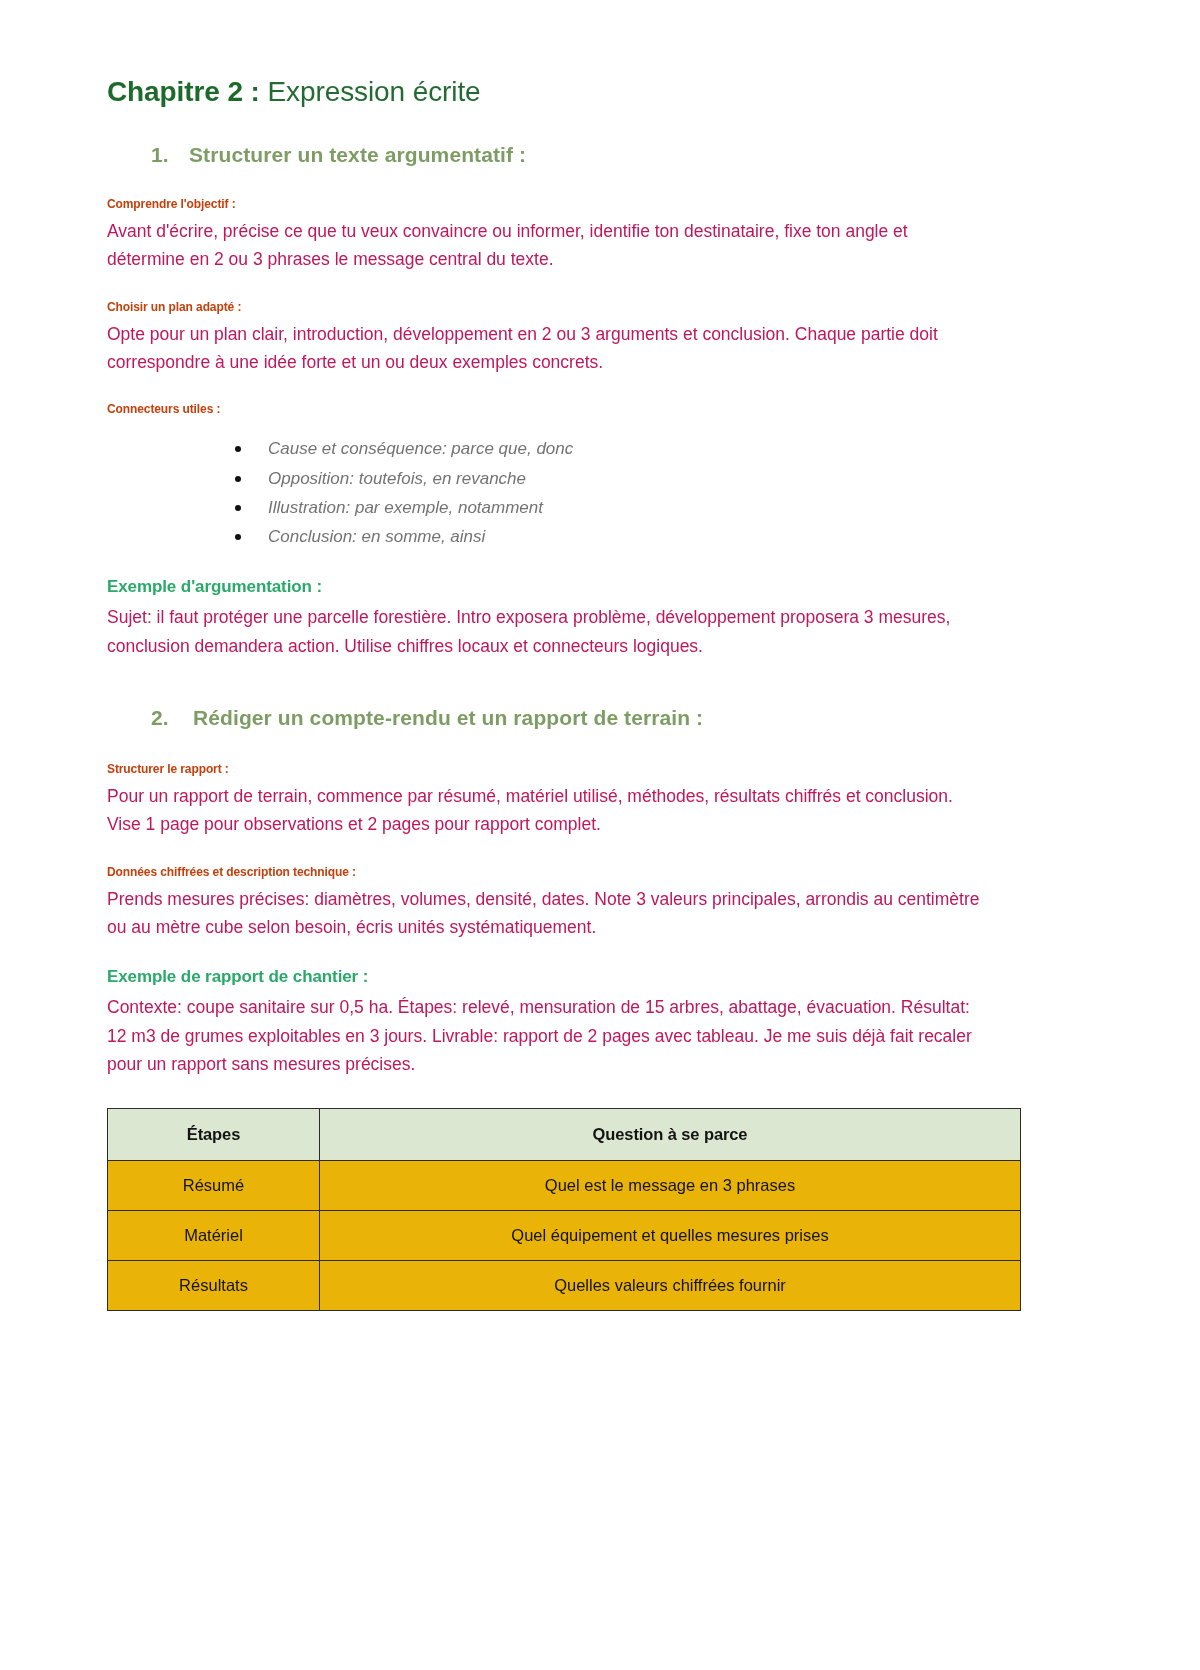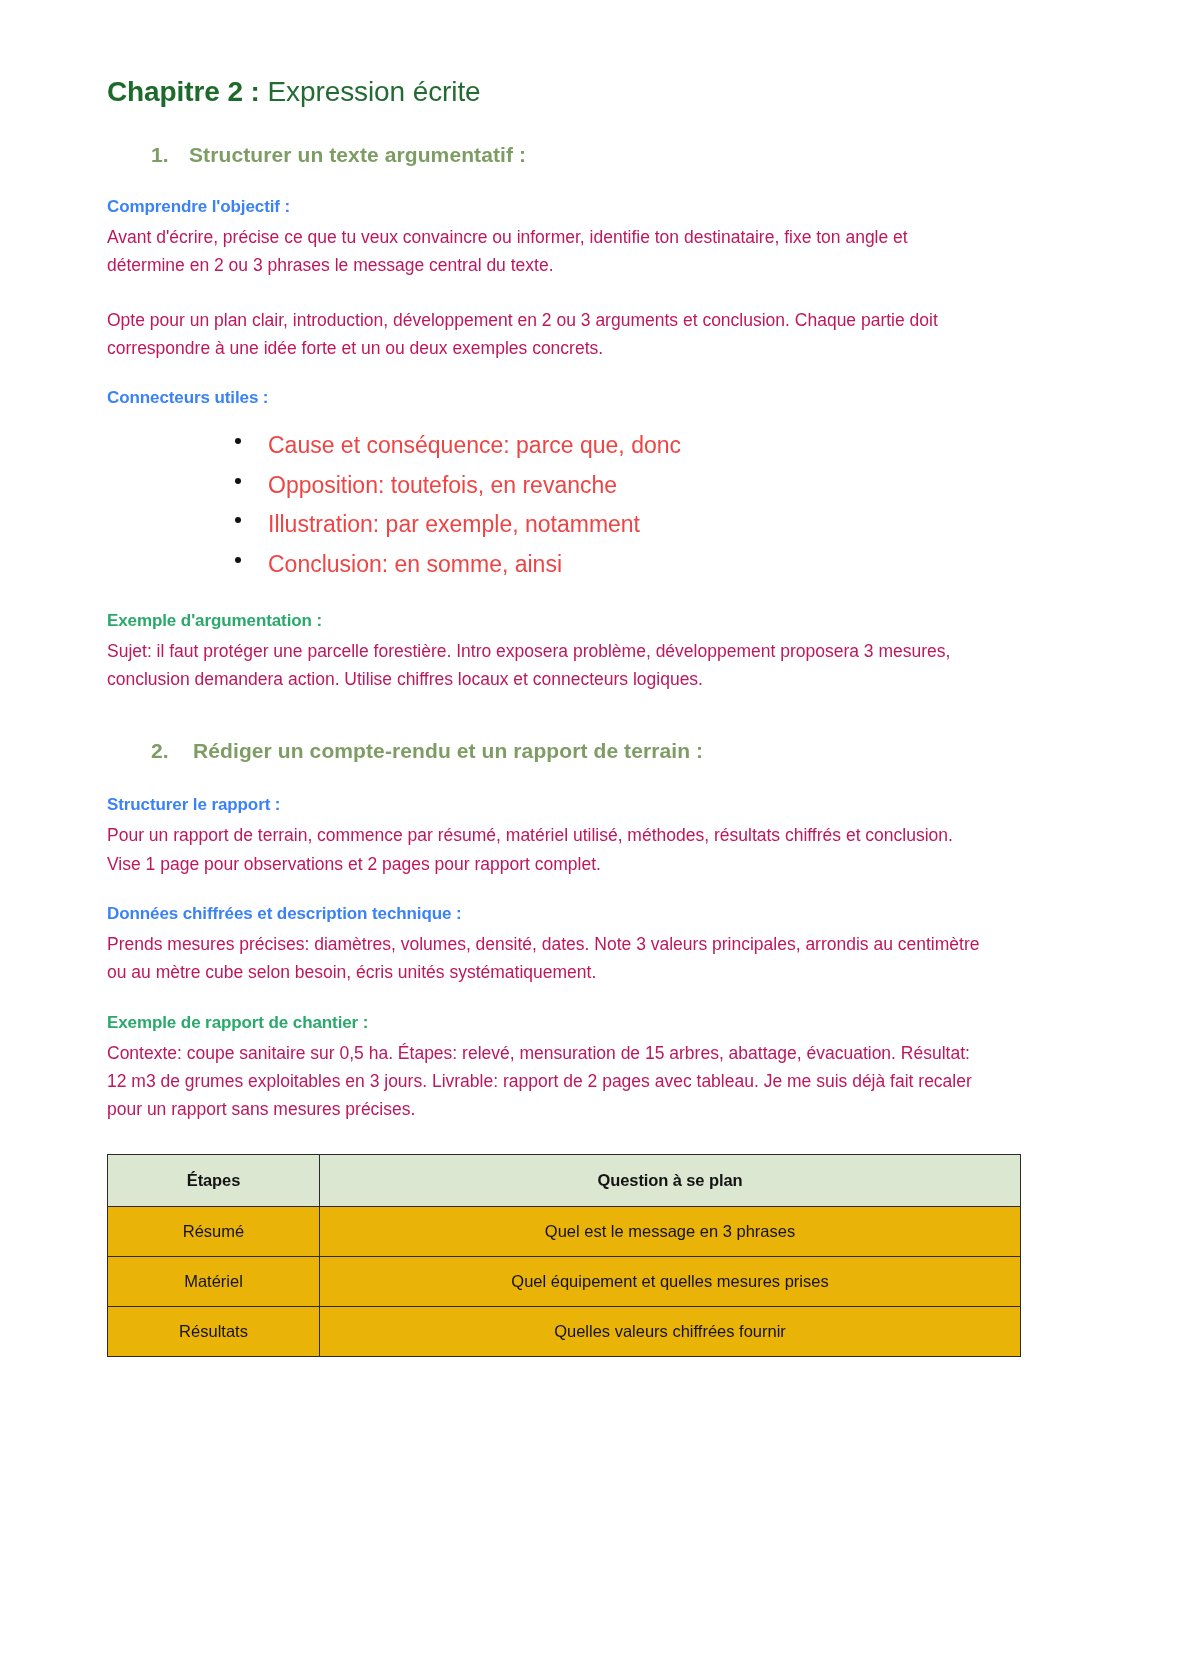--- a/index.html
+++ b/index.html
@@ -56,23 +56,23 @@
     color: #7e9d64;
   }
   .section-heading.second {
     margin-top: 46px;
     margin-bottom: 32px;
   }
   .section-heading.second .sec-num { width: 42px; flex: 0 0 42px; }
 
   
   .sub-heading {
-    font-size: 17px;
-    font-weight: bold;
-    color: #3b82f6;
+    font-size: 12px;
+    font-weight: bold;
+    color: #c2410c;
     margin: 0 0 6px 0;
     letter-spacing: -0.1px;
   }
   .green-heading {
     font-size: 17px;
     font-weight: bold;
     color: #2aa96b;
     margin: 0 0 6px 0;
     letter-spacing: -0.1px;
   }
@@ -88,24 +88,25 @@
   .body-text.tight { margin-bottom: 24px; }
 
   
   .bullet-list {
     list-style: none;
     margin: 18px 0 26px 0;
     padding: 0 0 0 128px;
   }
   .bullet-list li {
     position: relative;
-    font-size: 23px;
+    font-size: 17px;
     line-height: 1.72;
-    color: #ef4444;
+    color: #737373;
     padding-left: 33px;
+    font-style: italic;
   }
   .bullet-list li::before {
     content: "";
     position: absolute;
     left: 0;
     top: 12px;
     width: 6px;
     height: 6px;
     border-radius: 50%;
     background: #111111;
@@ -150,20 +151,21 @@
   </h1>
 
   <div class="section-heading">
     <span class="sec-num">1.</span>
     <span>Structurer un texte argumentatif :</span>
   </div>
 
   <div class="sub-heading">Comprendre l'objectif :</div>
   <p class="body-text">Avant d'écrire, précise ce que tu veux convaincre ou informer, identifie ton destinataire, fixe ton angle et détermine en 2 ou 3 phrases le message central du texte.</p>
 
+  <div class="sub-heading">Choisir un plan adapté :</div>
   <p class="body-text">Opte pour un plan clair, introduction, développement en 2 ou 3 arguments et conclusion. Chaque partie doit correspondre à une idée forte et un ou deux exemples concrets.</p>
 
   <div class="sub-heading">Connecteurs utiles :</div>
   <ul class="bullet-list">
     <li>Cause et conséquence: parce que, donc</li>
     <li>Opposition: toutefois, en revanche</li>
     <li>Illustration: par exemple, notamment</li>
     <li>Conclusion: en somme, ainsi</li>
   </ul>
 
@@ -185,21 +187,21 @@
   <p class="body-text tight">Contexte: coupe sanitaire sur 0,5 ha. Étapes: relevé, mensuration de 15 arbres, abattage, évacuation. Résultat: 12 m3 de grumes exploitables en 3 jours. Livrable: rapport de 2 pages avec tableau. Je me suis déjà fait recaler pour un rapport sans mesures précises.</p>
 
   <table class="info-table">
     <colgroup>
       <col class="col-element">
       <col class="col-question">
     </colgroup>
     <thead>
       <tr>
         <th>Étapes</th>
-        <th>Question à se plan</th>
+        <th>Question à se parce</th>
       </tr>
     </thead>
     <tbody>
       <tr>
         <td>Résumé</td>
         <td>Quel est le message en 3 phrases</td>
       </tr>
       <tr>
         <td>Matériel</td>
         <td>Quel équipement et quelles mesures prises</td>

